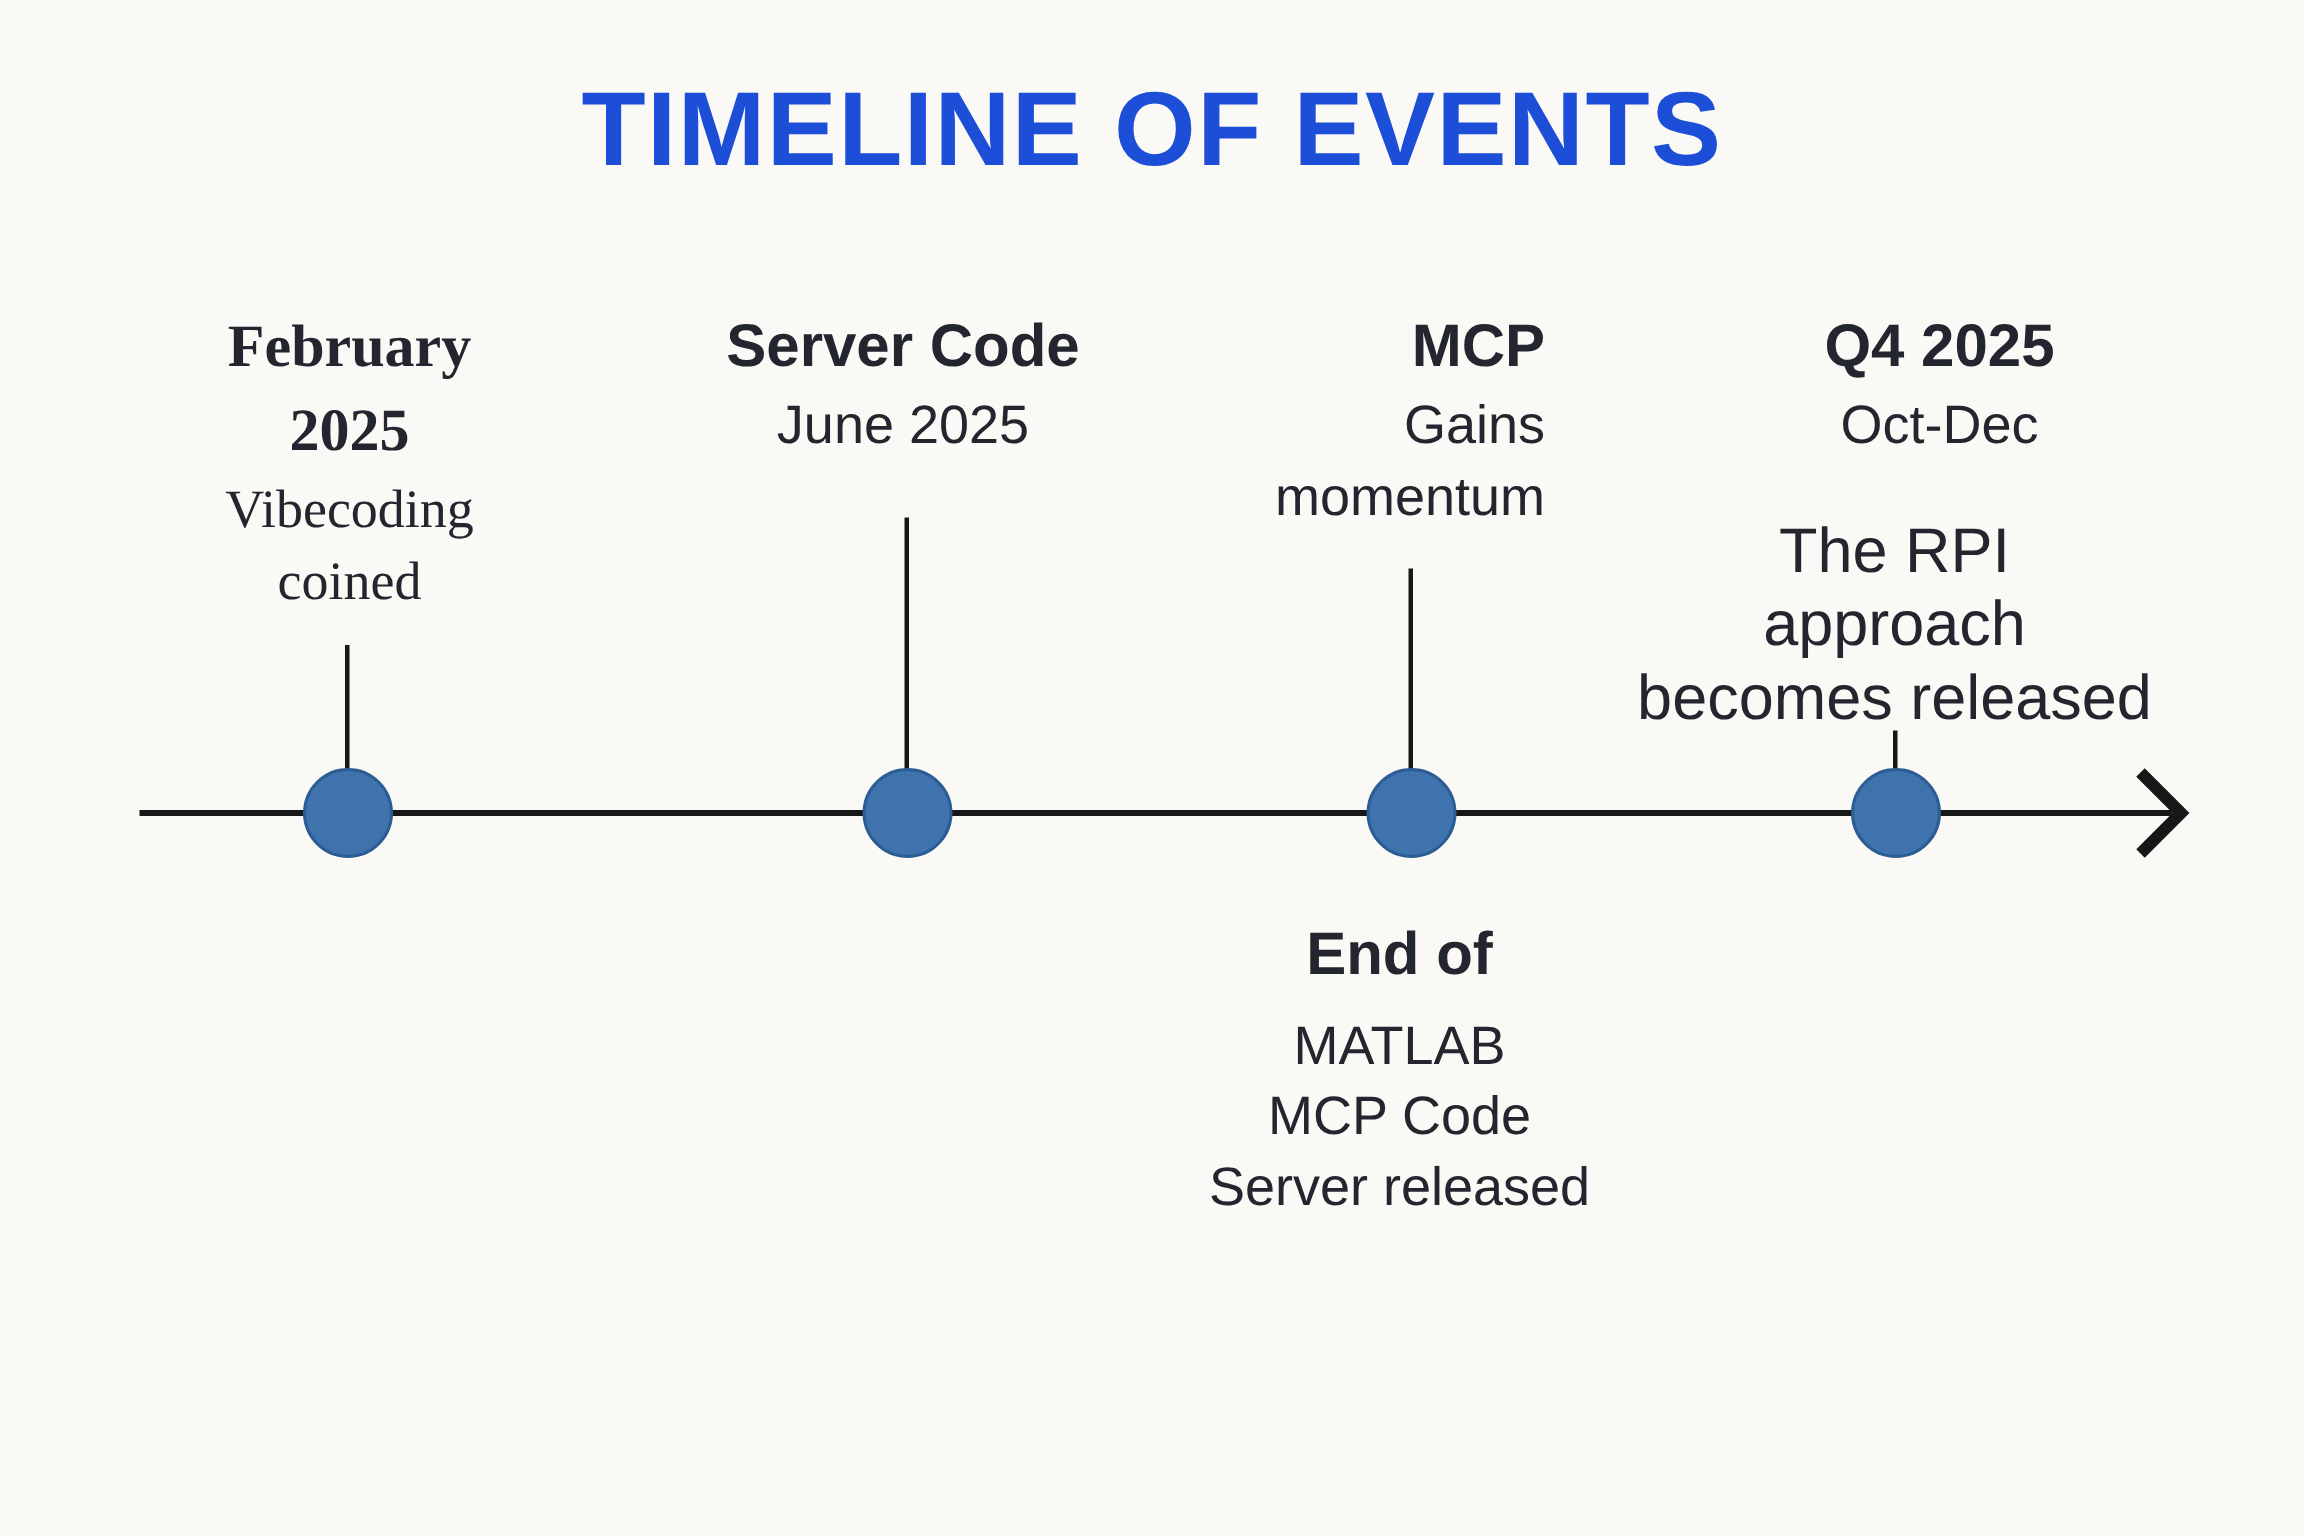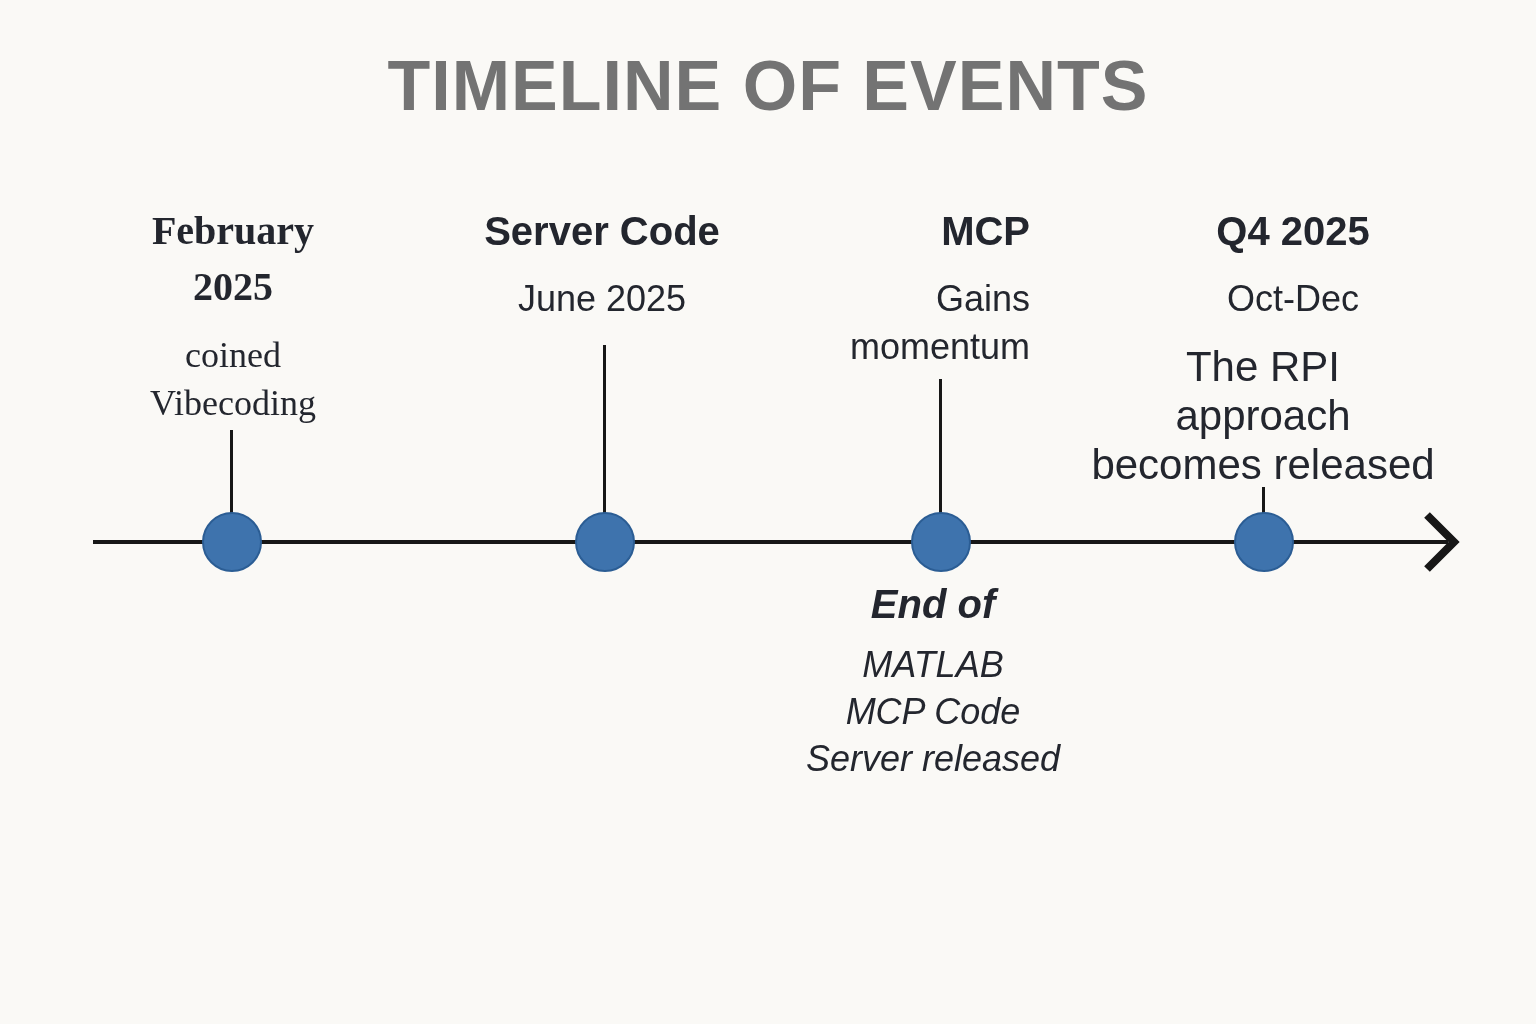--- a/index.html
+++ b/index.html
@@ -24,21 +24,21 @@
     background: var(--background);
   }
   .page-title {
     position: absolute;
     top: 48px;
     left: 50%;
     transform: translateX(-50%);
     font-size: 70px;
     font-weight: 800;
     letter-spacing: 1px;
-    color: #737373;
+    color: #1d4ed8;
     white-space: nowrap;
     line-height: 1.1;
   }
   .axis-svg {
     position: absolute;
     left: 90px;
     top: 505px;
     width: 1380px;
     height: 75px;
   }
@@ -64,21 +64,21 @@
   }
   .ev-title {
     font-size: 40px;
     font-weight: 700;
     line-height: 56px;
   }
   .ev-body {
     font-size: 36px;
     font-weight: 400;
     line-height: 48px;
-    margin-top: 16px;
+    margin-top: 0;
   }
   .ev-note {
     font-size: 42px;
     font-weight: 400;
     line-height: 49px;
   }
   .below .ev-title { line-height: 53px; }
   .below .ev-body { margin-top: 10px; line-height: 47px; text-align: center; }
 </style>
 </head>
@@ -102,22 +102,22 @@
   <div class="dot" style="left:575px;"></div>
   <div class="dot" style="left:911px;"></div>
   <div class="dot" style="left:1234px;"></div>
 
   <div class="event" style="left:233px; top:203px;font-family:Liberation Serif, serif;">
     <div class="ev-title">
       <div>February</div>
       <div>2025</div>
     </div>
     <div class="ev-body">
+      <div>Vibecoding</div>
       <div>coined</div>
-      <div>Vibecoding</div>
     </div>
   </div>
 
   <div class="event" style="left:602px; top:203px;">
     <div class="ev-title">
       <div>Server Code</div>
     </div>
     <div class="ev-body">
       <div>June 2025</div>
     </div>
@@ -143,21 +143,21 @@
   </div>
 
   <div class="event" style="left:1263px; top:342px;">
     <div class="ev-note">
       <div>The RPI</div>
       <div>approach</div>
       <div>becomes released</div>
     </div>
   </div>
 
-  <div class="event below" style="left:933px; top:578px;font-style:italic;">
+  <div class="event below" style="left:933px; top:610px;">
     <div class="ev-title">
       <div>End of</div>
     </div>
     <div class="ev-body">
       <div>MATLAB</div>
       <div>MCP Code</div>
       <div>Server released</div>
     </div>
   </div>
 

